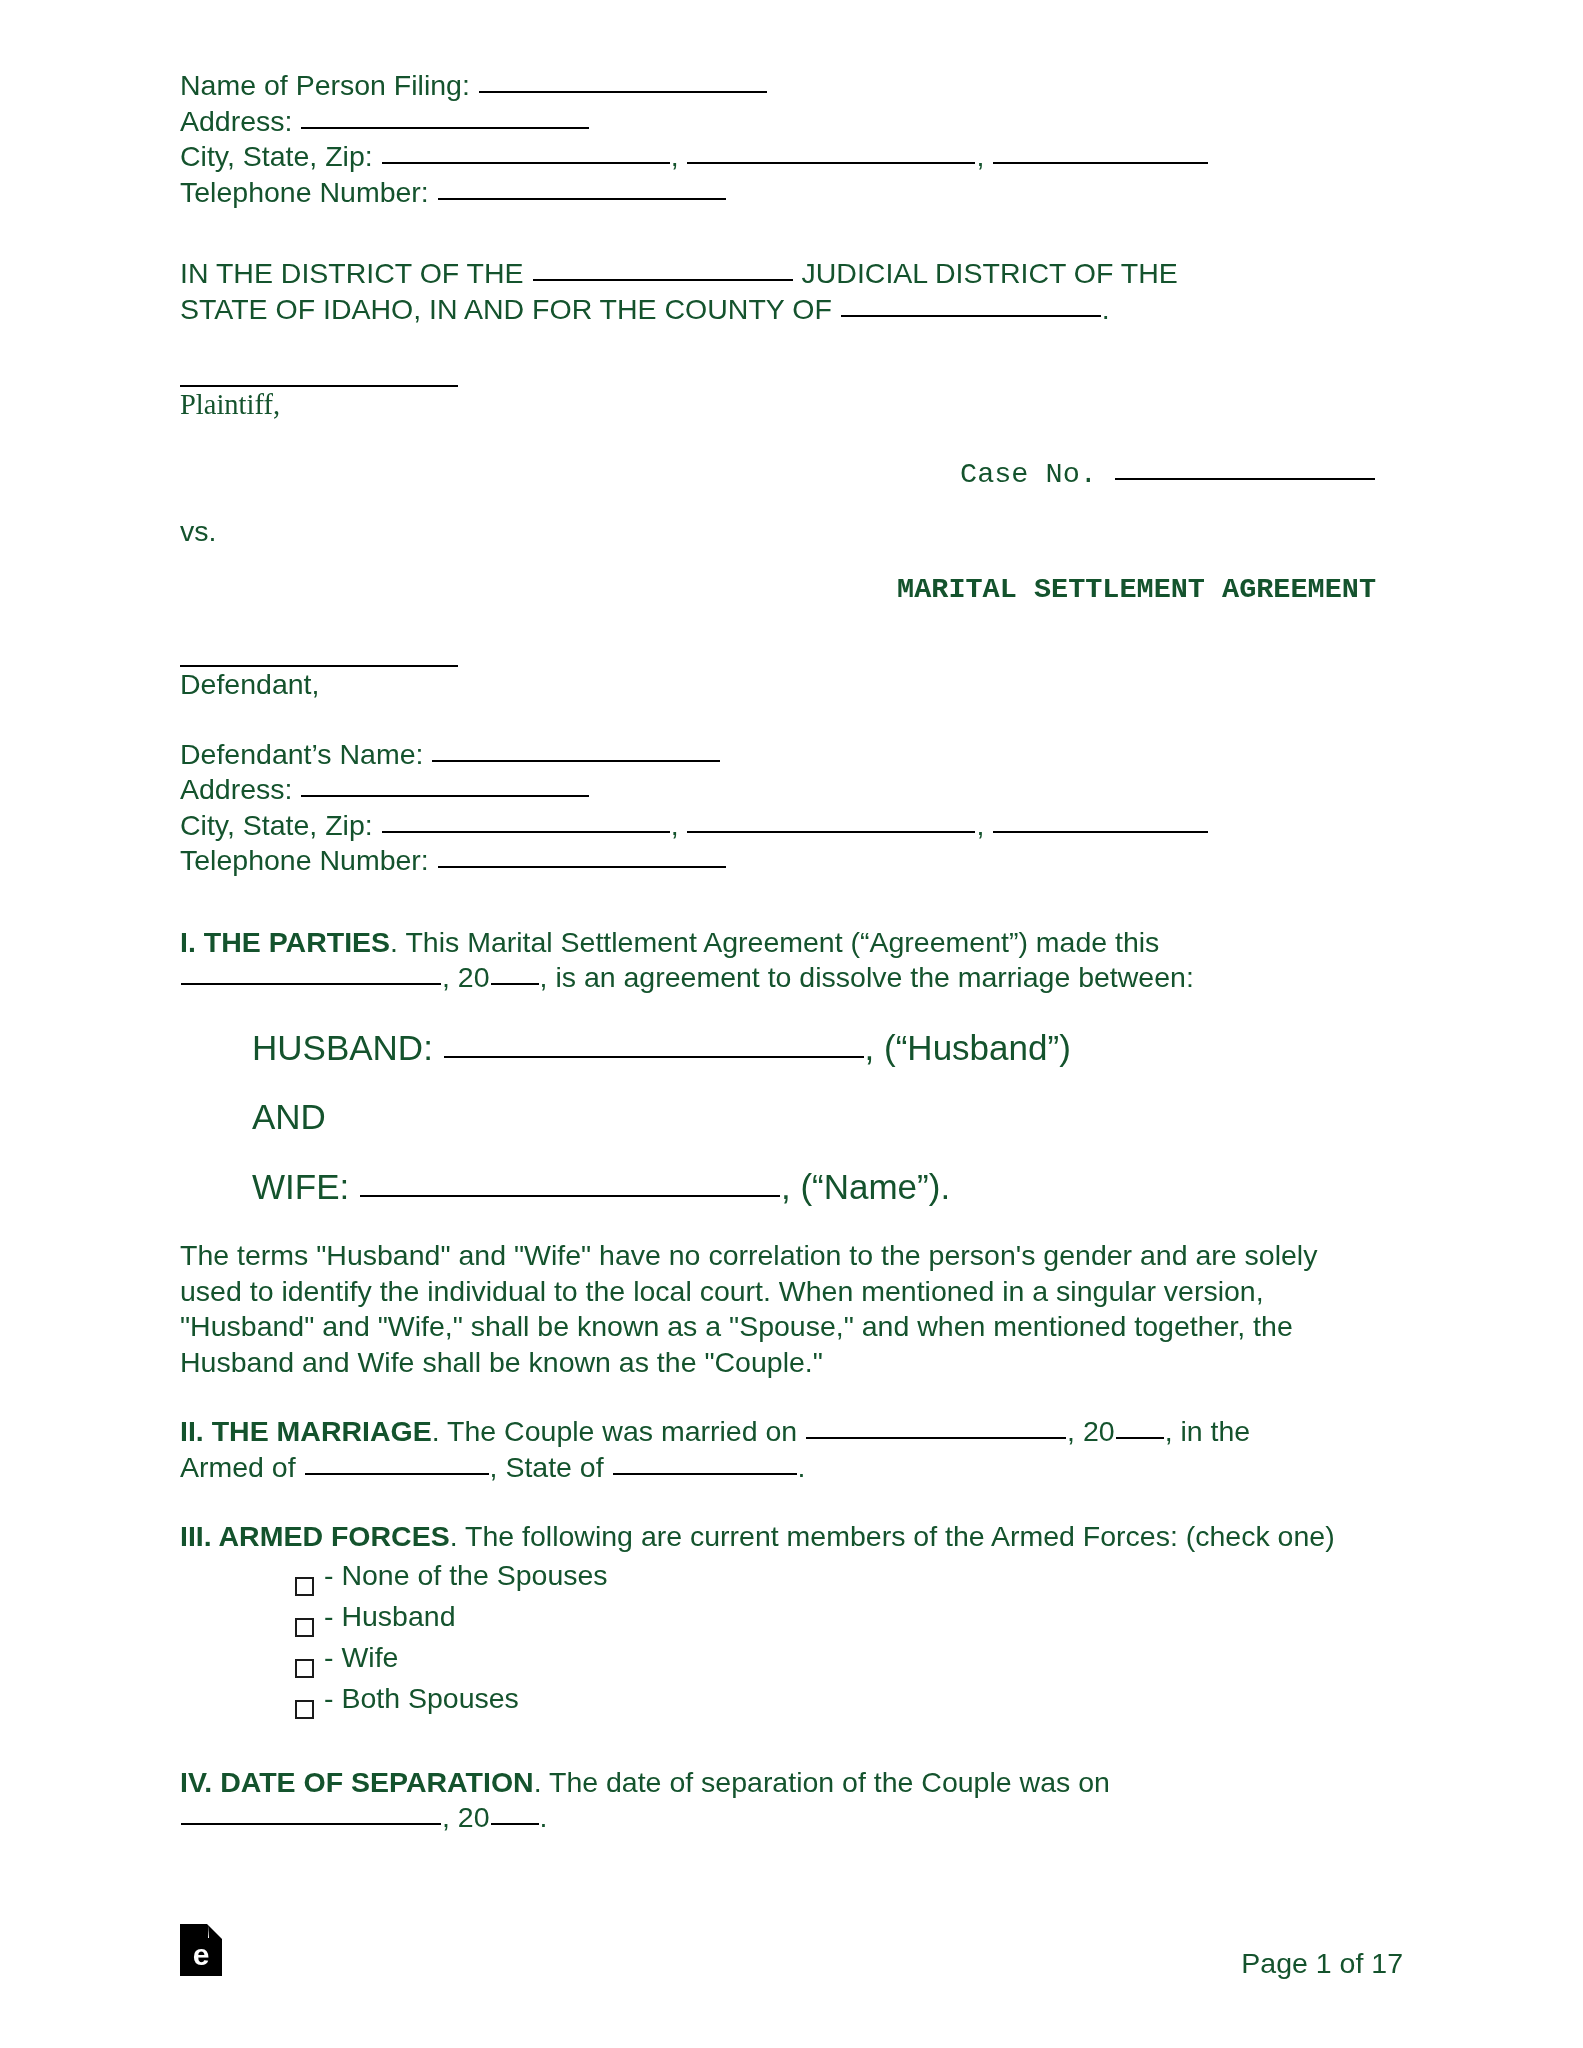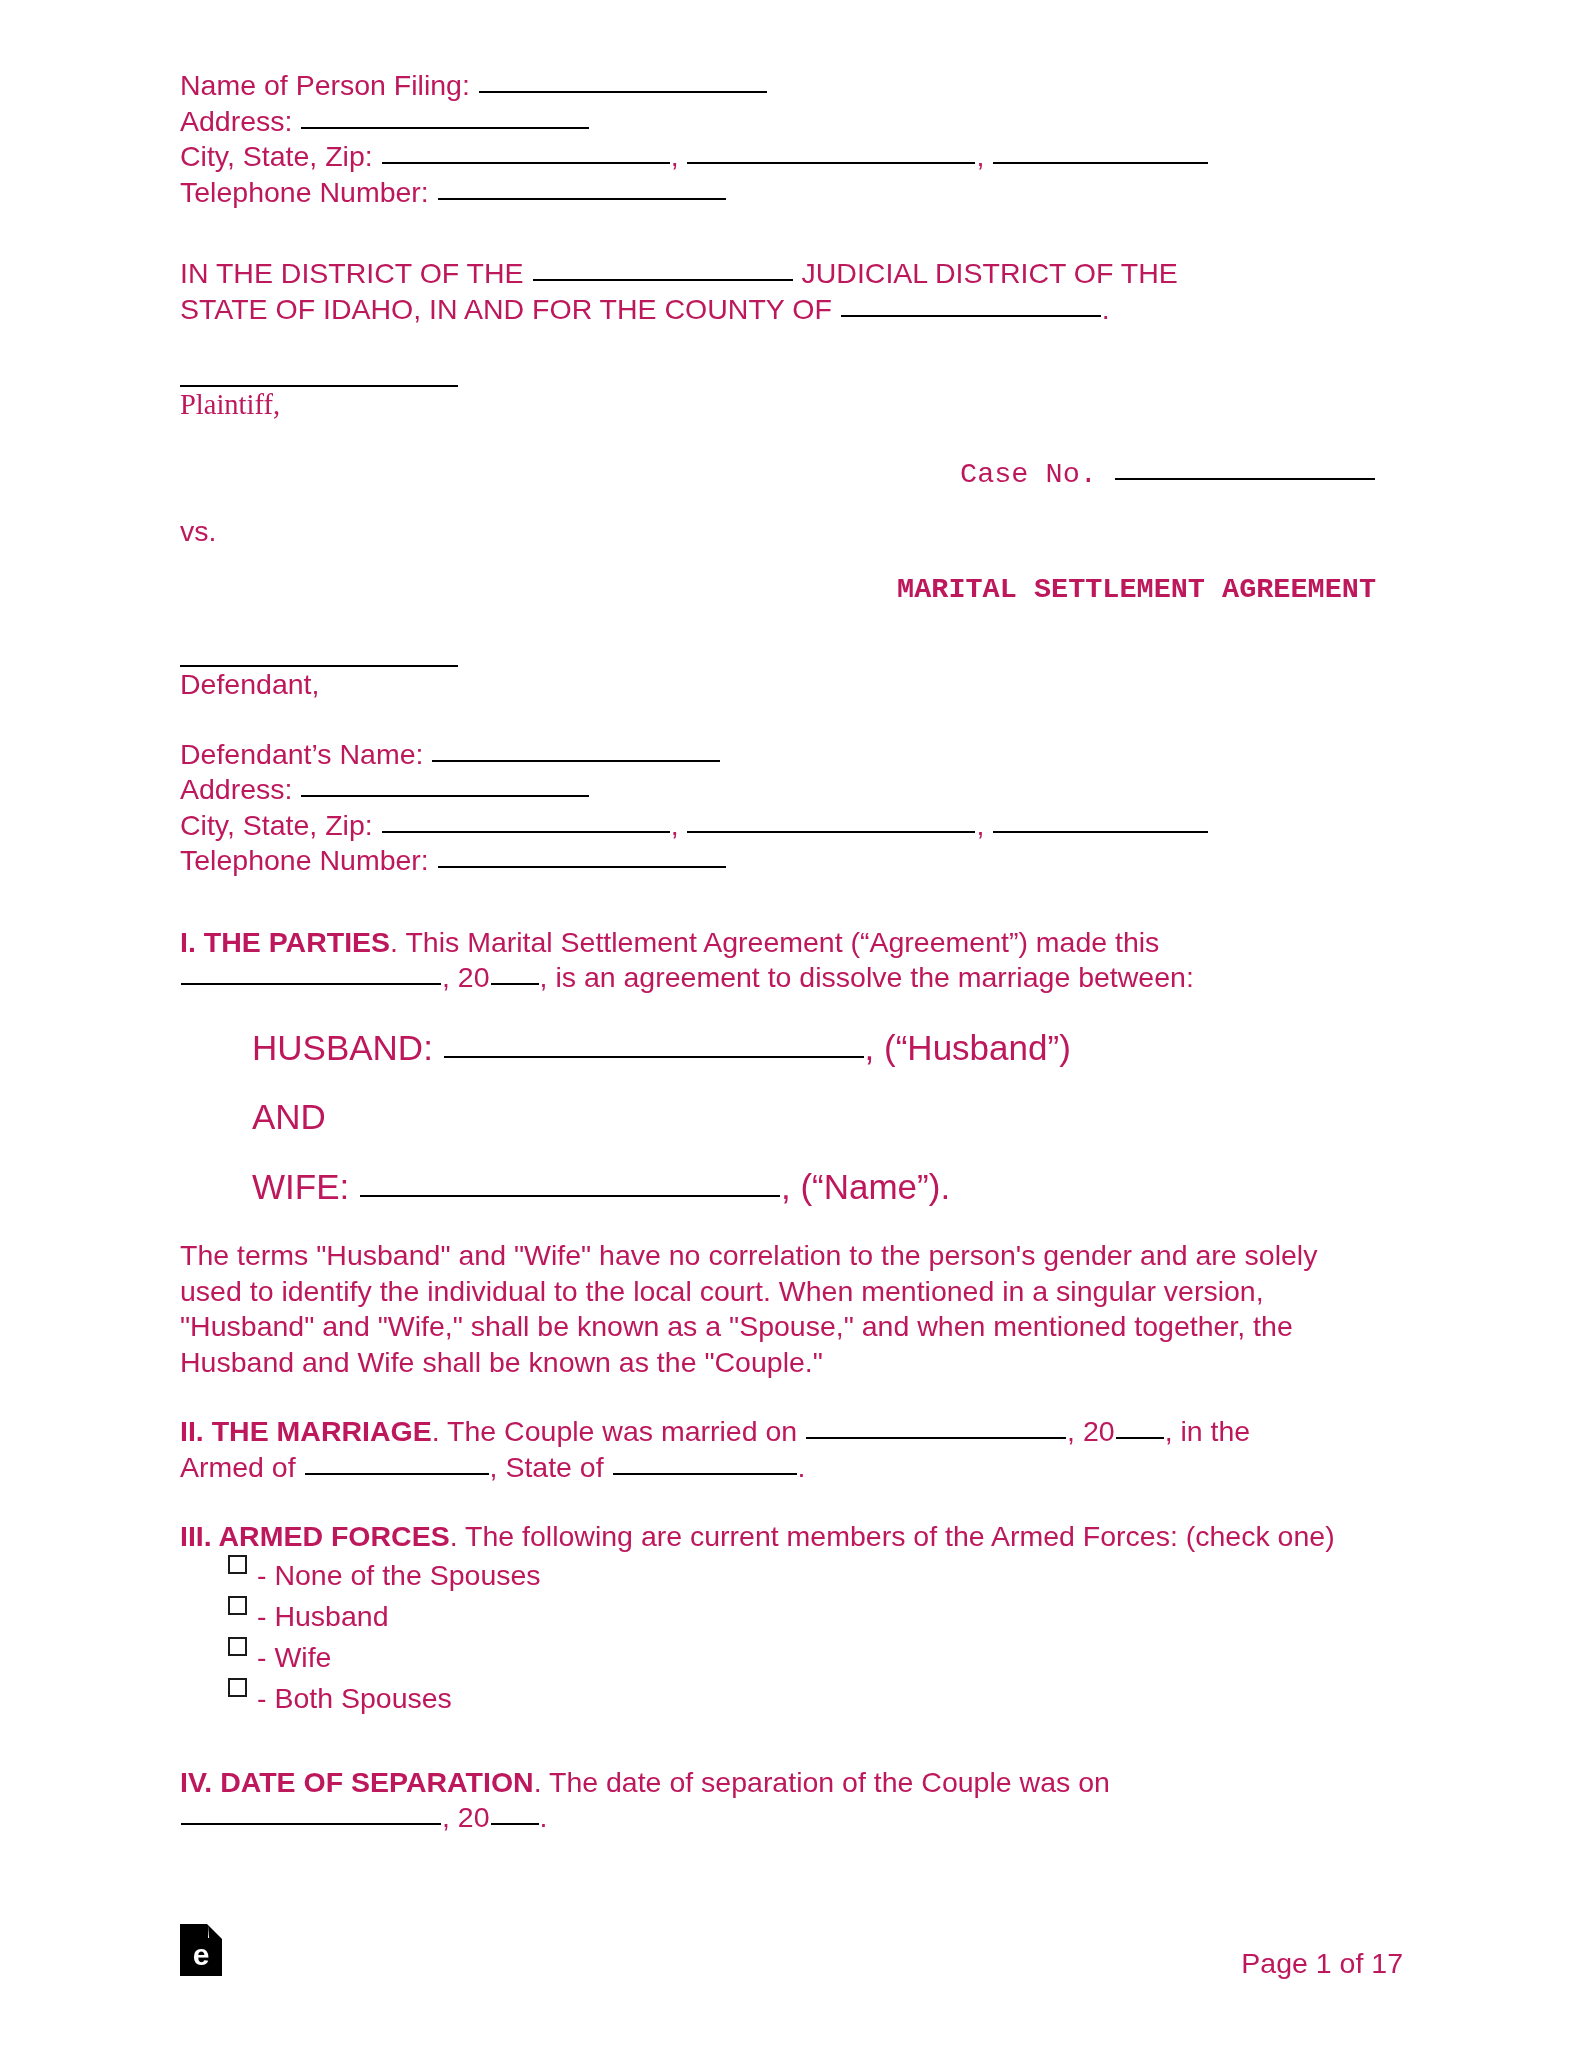--- a/index.html
+++ b/index.html
@@ -6,21 +6,21 @@
     margin: 0;
     padding: 0;
     background: #ffffff;
   }
   .page {
     position: relative;
     width: 1583px;
     height: 2048px;
     background: #ffffff;
     font-family: "Liberation Sans", sans-serif;
-    color: #be185d;
+    color: #14532d;
     box-sizing: border-box;
     overflow: hidden;
   }
   .content {
     position: absolute;
     left: 180px;
     top: 68px;
     width: 1196px;
   }
   .line {
@@ -81,26 +81,26 @@
   .indent {
     margin-left: 72px;
     font-size: 35px;
     line-height: 35.5px;
     white-space: nowrap;
   }
   .cb-list {
     margin-left: 0;
   }
   .cb-row {
-    margin-left: 48px;
+    margin-left: 115px;
     font-size: 28.5px;
     line-height: 41px;
     white-space: nowrap;
     display: flex;
-    align-items: flex-start;
+    align-items: flex-end;
   }
   .checkbox {
     display: inline-block;
     width: 19px;
     height: 19px;
     border: 2px solid #1a1a1a;
     margin-right: 10px;
     box-sizing: border-box;
     background: #fff;
     flex: 0 0 auto;

